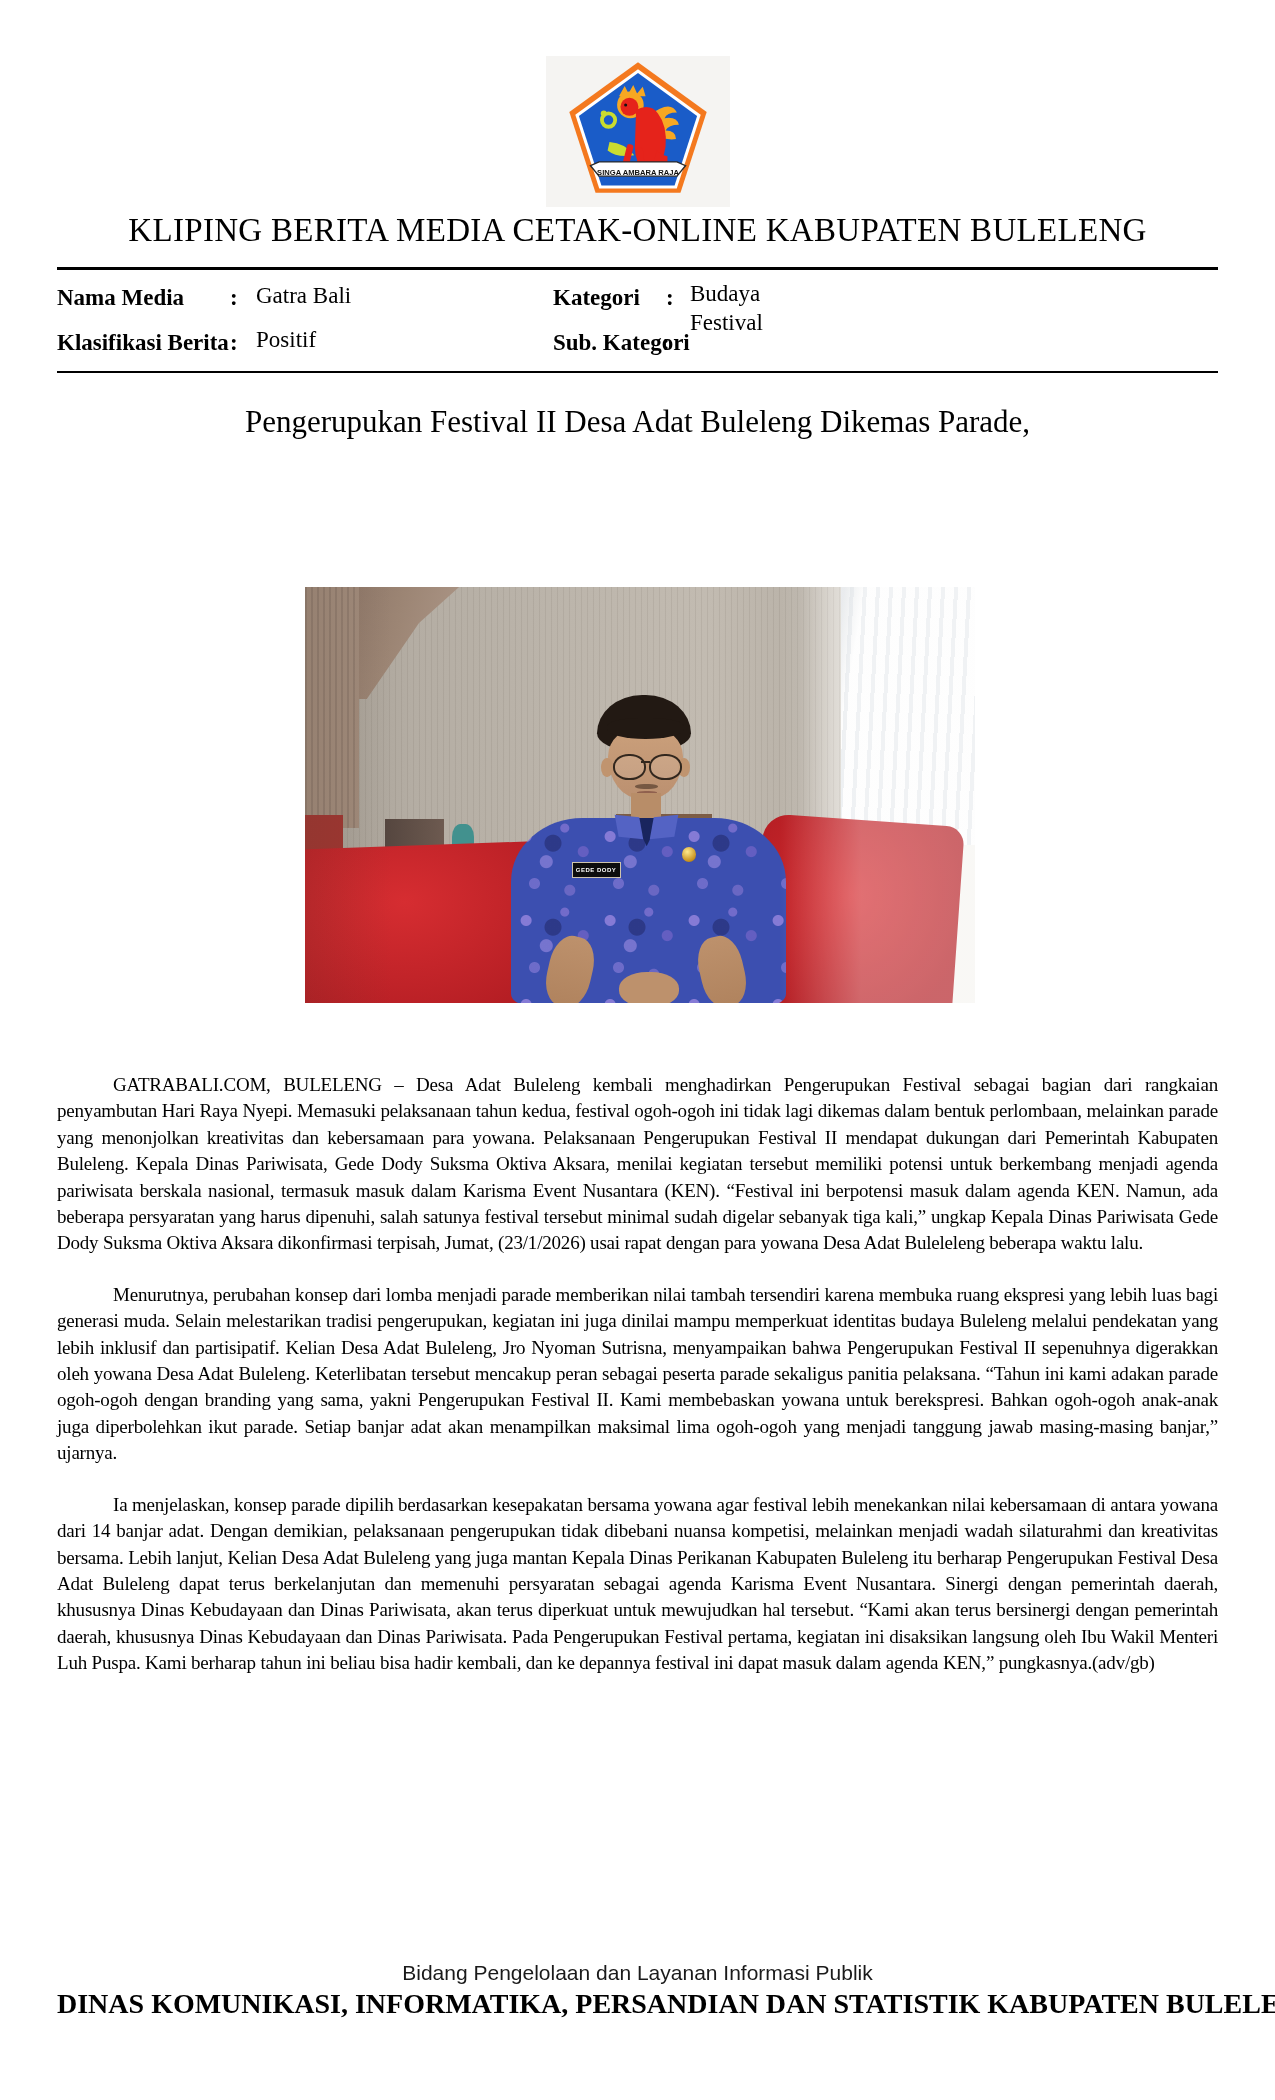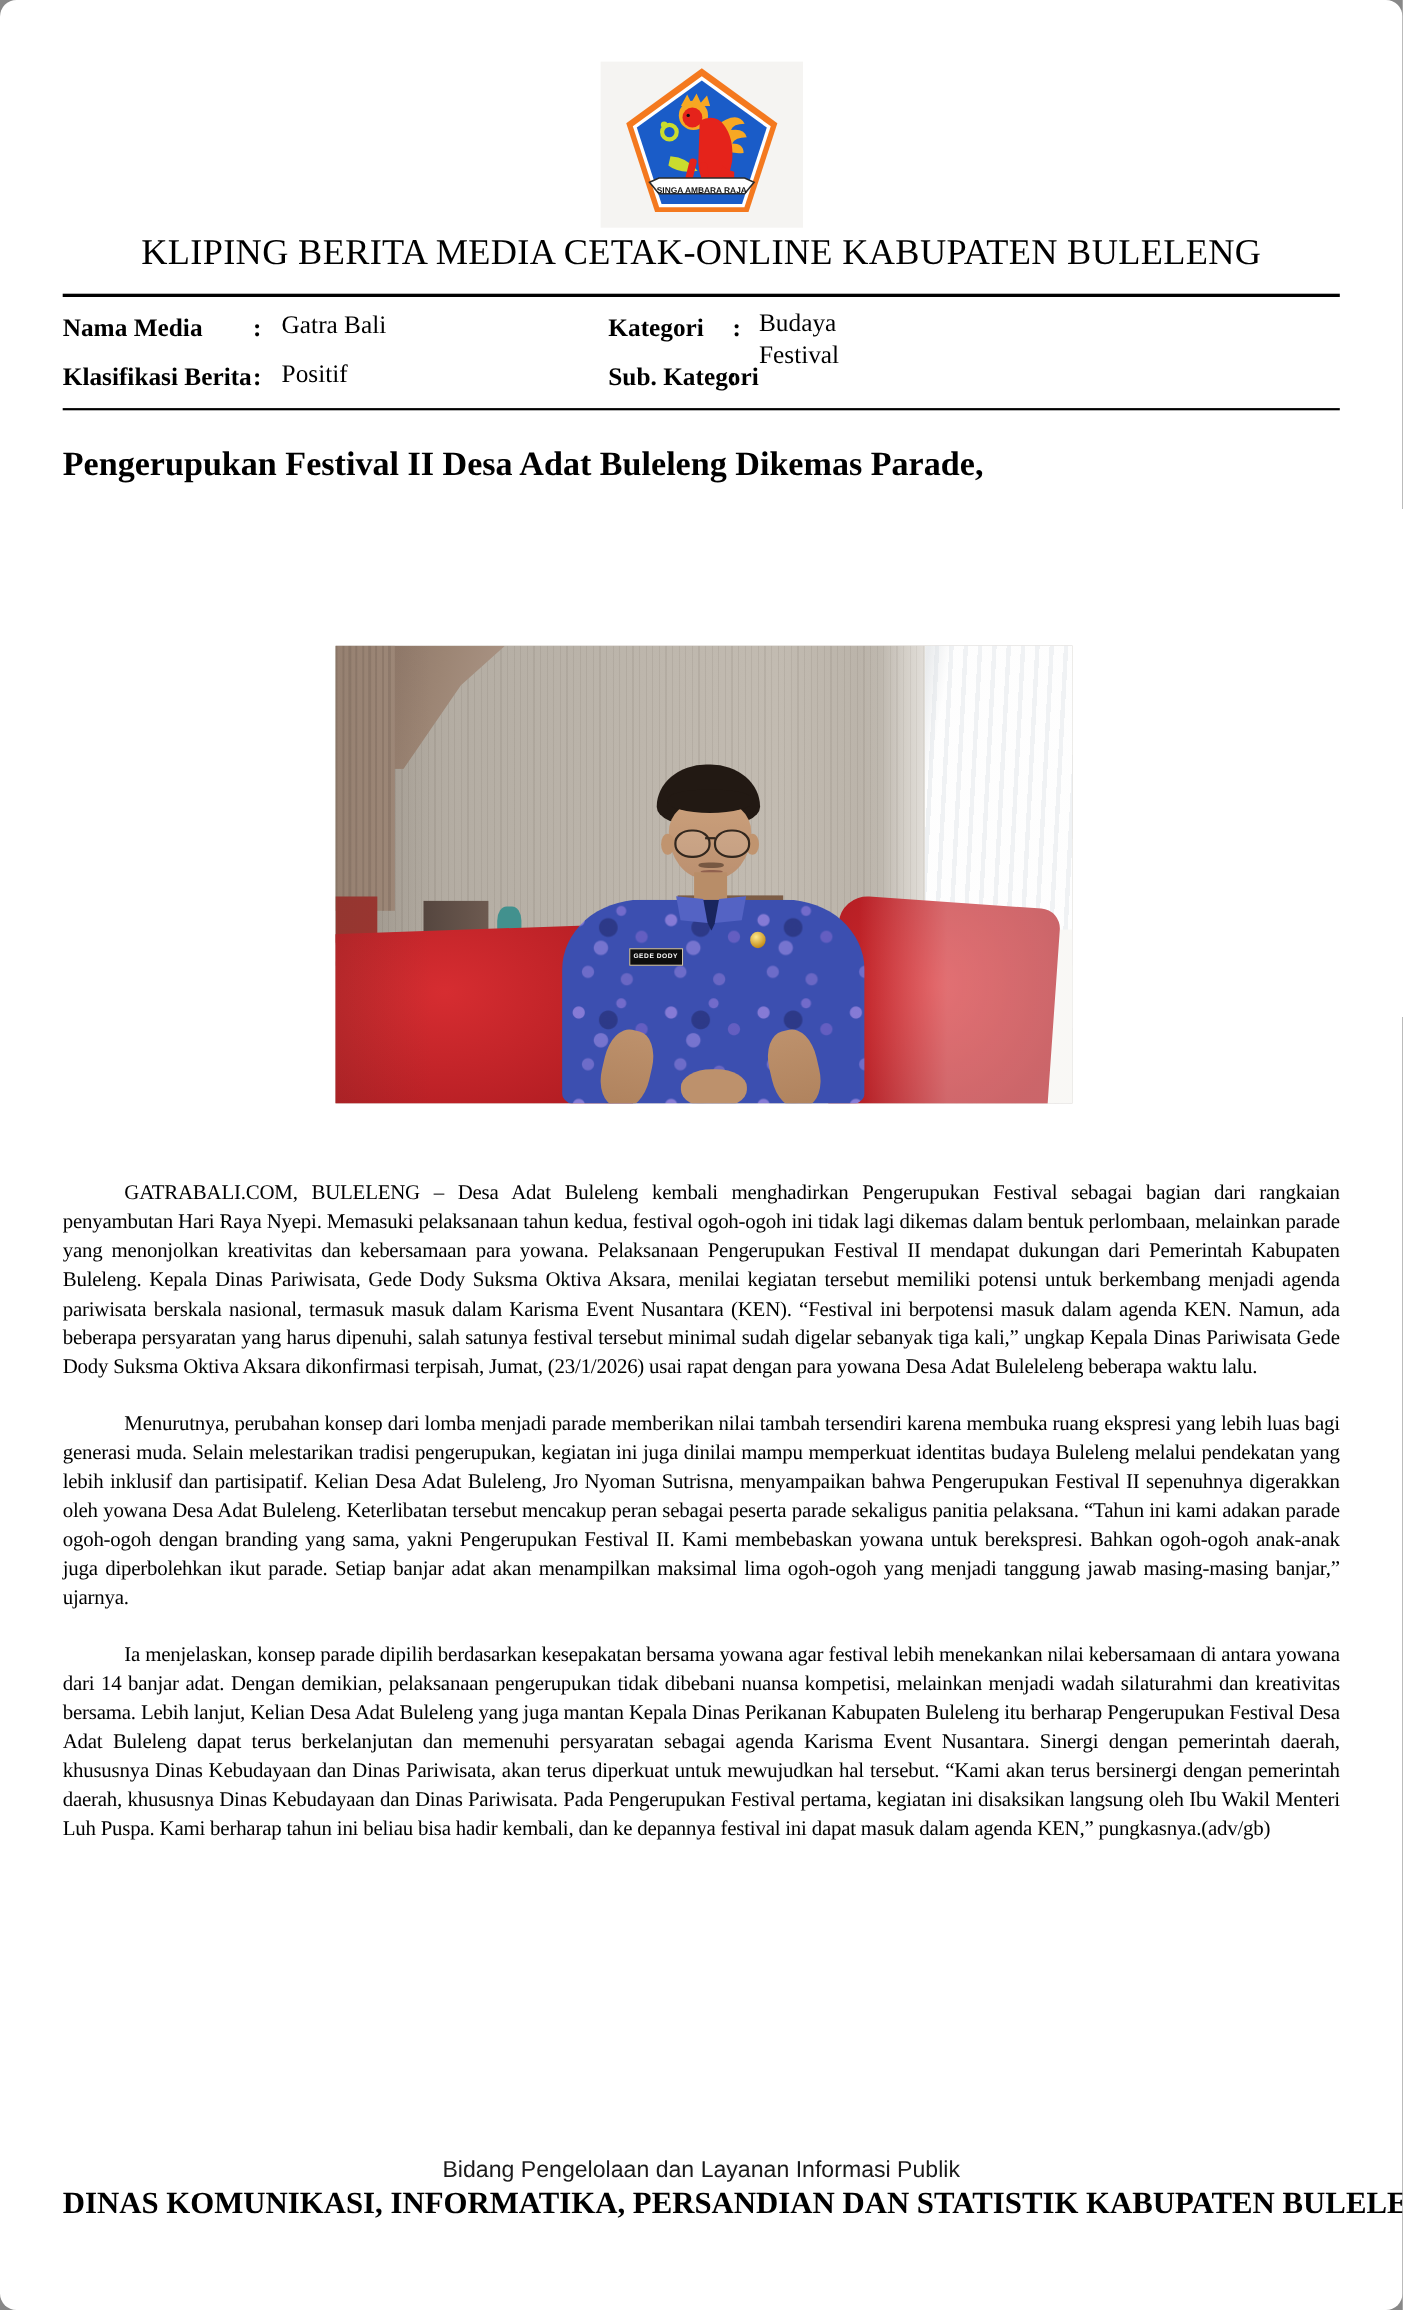--- a/index.html
+++ b/index.html
@@ -1,38 +1,38 @@
 <!DOCTYPE html>
 <html><head>
 <meta charset="utf-8">
 <style>
   html,body{margin:0;padding:0;background:#888;}
   .page{position:relative;width:1275px;height:2100px;background:#ffffff;margin:0 auto;
-        font-family:"Liberation Serif","DejaVu Serif",serif;color:#000;overflow:hidden;border-radius:15px;}
+        font-family:"Liberation Serif","DejaVu Serif",serif;color:#000;overflow:hidden;}
 
   
   .logo-box{position:absolute;left:546px;top:56px;width:184px;height:151px;background:#f5f4f2;
             display:flex;align-items:center;justify-content:center;}
   .logo-box svg{display:block;}
 
   
   .doc-title{position:absolute;left:57px;top:212px;width:1161px;margin:0;text-align:center;
              font-size:33px;font-weight:normal;letter-spacing:.3px;white-space:nowrap;}
   .rule{position:absolute;left:57px;width:1161px;background:#000;}
   .rule-thick{top:267px;height:3px;}
   .rule-thin{top:371px;height:2px;}
 
   
   .m-item{position:absolute;font-size:23px;white-space:nowrap;}
   .m-label{font-weight:bold;}
   .m-colon{font-weight:bold;}
 
   
-  .a-title{position:absolute;left:57px;top:400px;width:1161px;
-           font-size:31px;font-weight:bold;line-height:44px;}
+  .a-title{position:absolute;left:57px;top:400px;width:1161px;text-align:center;
+           font-size:31px;font-weight:normal;line-height:44px;}
   .byline{position:absolute;left:57px;top:494px;width:1161px;text-align:center;
           font-size:20px;font-weight:bold;}
 
   
   .photo{position:absolute;left:305px;top:587px;width:670px;height:416px;overflow:hidden;background:#b8b1a7;}
   .photo *{position:absolute;}
   .ph-wall{inset:0;
     background-image:
       repeating-linear-gradient(90deg, rgba(75,63,52,.09) 0 1px, rgba(0,0,0,0) 1px 6px),
       linear-gradient(90deg,#a39c92 0%,#b4ada3 16%,#bdb6ac 42%,#c2bbb1 60%,#b9b2a8 74%,#d4cfc7 79%,#e8e5e0 84%);}

